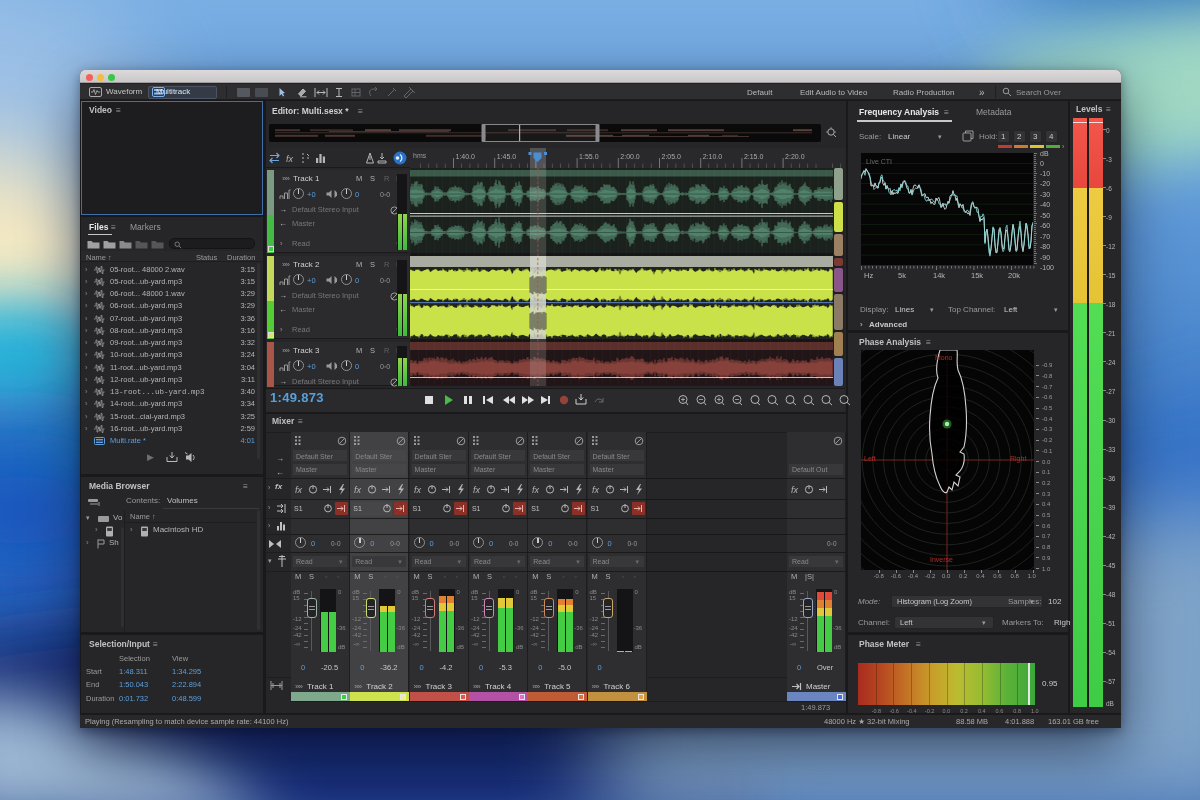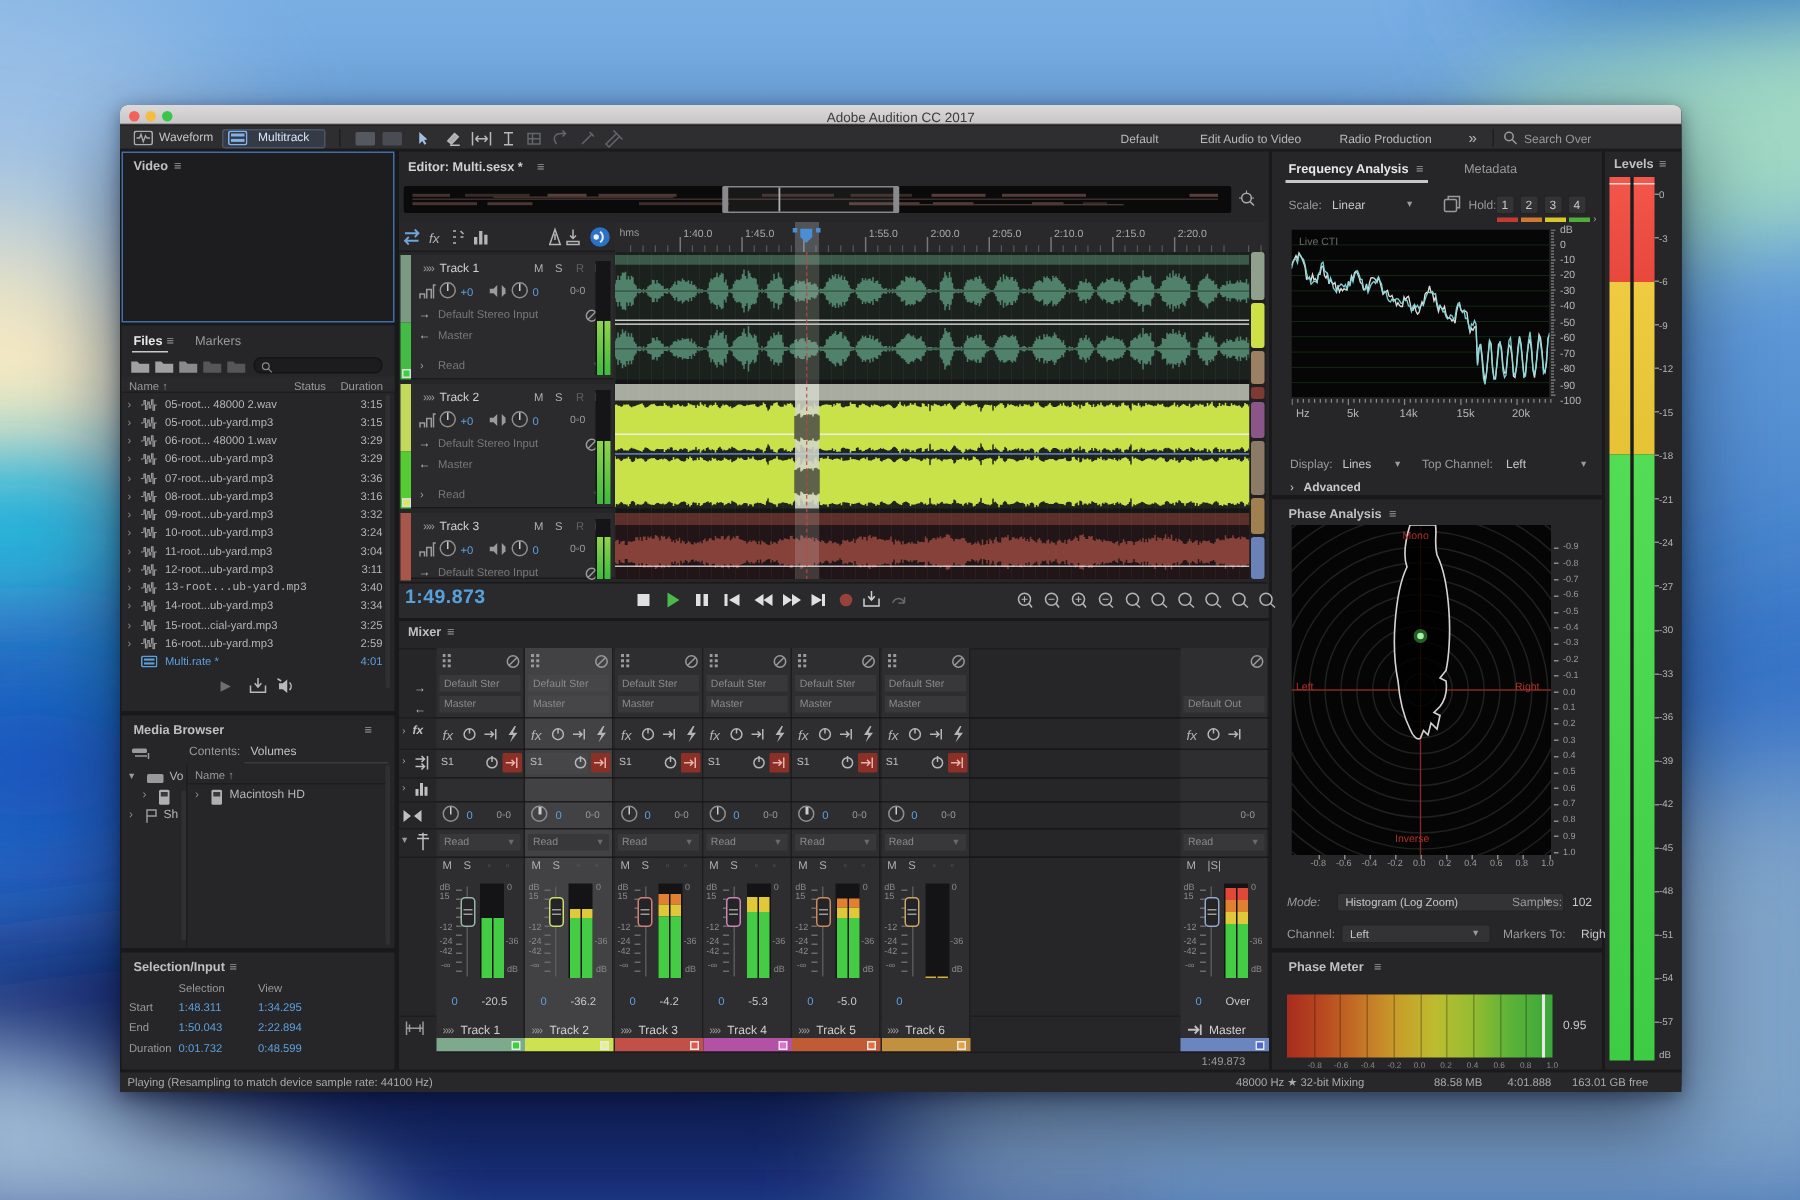--- a/index.html
+++ b/index.html
@@ -41,34 +41,33 @@
 <path d="M -60 648 C 180 596 420 625 760 745 L 760 820 L -60 820 Z" fill="#122b72" filter="url(#bl30)"></path>
 <path d="M 600 620 C 840 540 1050 515 1280 505 L 1280 820 L 600 820 Z" fill="#84a7c9" filter="url(#bl45)" opacity="0.95"></path>
 <path d="M -60 690 C 60 695 180 740 280 820 L -60 820 Z" fill="#9cb8d3" filter="url(#bl30)"></path>
 </svg>
 
 <div id="win" style="left:80px;top:70px;width:1041px;height:658px;"></div>
 <div class="b" style="left:80px;top:70px;width:1041px;height:13px;background:linear-gradient(#dbd9da,#c9c7c8);border-radius:5px 5px 0 0;border-bottom:1px solid #9f9d9e;"></div>
 <div class="b" style="left:86px;top:73.5px;width:7px;height:7px;background:#f4605a;border-radius:50%;"></div>
 <div class="b" style="left:97px;top:73.5px;width:7px;height:7px;background:#f5bd40;border-radius:50%;"></div>
 <div class="b" style="left:108px;top:73.5px;width:7px;height:7px;background:#39c749;border-radius:50%;"></div>
-<div class="t" style="left:80px;top:73.5px;font-size:9px;color:#3c3c3c;width:1041px;text-align:center;">Adobe Audition CC 2017</div>
 <div class="b" style="left:80px;top:84px;width:1041px;height:16px;background:#2e2e30;border-bottom:1px solid #1c1c1e;"></div>
 <svg class="b" style="left:89px;top:87px" width="13" height="10" viewBox="0 0 13 10">
 <rect x="0.5" y="0.5" width="12" height="9" rx="1.5" fill="none" stroke="#a9a9a9"></rect>
 <path d="M2 5 L4 5 L5 2.5 L6.5 7.5 L8 3.5 L9 5 L11 5" stroke="#a9a9a9" fill="none" stroke-width="0.9"></path>
     </svg>
 <div class="t" style="left:106px;top:88px;font-size:8px;color:#c6c6c6;">Waveform</div>
 <div class="b" style="left:148px;top:85.5px;width:69px;height:13px;background:#343b46;border:1px solid #4a5464;border-radius:2px;"></div>
 <svg class="b" style="left:152px;top:87px" width="13" height="10" viewBox="0 0 13 10">
 <rect x="0.5" y="0.5" width="12" height="9" rx="1.5" fill="none" stroke="#7fb2e8"></rect>
 <rect x="2" y="2" width="9" height="2" fill="#7fb2e8"></rect>
       <rect x="2" y="5.6" width="9" height="2" fill="#7fb2e8"></rect>
     </svg>
-<div class="t" style="left:172px;top:88px;font-size:8px;color:#d9e6f6;">Multitrack</div>
+<div class="t" style="left:156px;top:88px;font-size:8px;color:#d9e6f6;">Multitrack</div>
 <div class="b" style="left:226px;top:86px;width:1px;height:12px;background:#1f1f21;"></div>
 <div class="b" style="left:237px;top:88px;width:13px;height:9px;background:#55585e;border-radius:1px;"></div>
 <div class="b" style="left:255px;top:88px;width:13px;height:9px;background:#494c52;border-radius:1px;"></div>
 <svg class="b" style="left:276px;top:86px" width="210" height="13" viewBox="0 0 210 13">
 <path d="M3.5 2 L3.5 10 L5.5 8 L7 10.5 L8.2 9.8 L6.8 7.4 L9 7 Z" fill="#9fc0e4"></path>
 <g stroke="#b9b9b9" fill="none">
 <path d="M22.5 8 L27 3 L29.5 5.2 L25 10 Z" fill="#aaaaaa"></path>
         <path d="M24 10.8 L30.5 10.8"></path>
 <path d="M39 2 L39 11 M51 2 L51 11 M41 6.5 L49 6.5 M41 6.5 L43 4.5 M41 6.5 L43 8.5 M49 6.5 L47 4.5 M49 6.5 L47 8.5"></path>
 <path d="M60 2.5 L66 2.5 M63 2.5 L63 10.5 M60 10.5 L66 10.5"></path>

